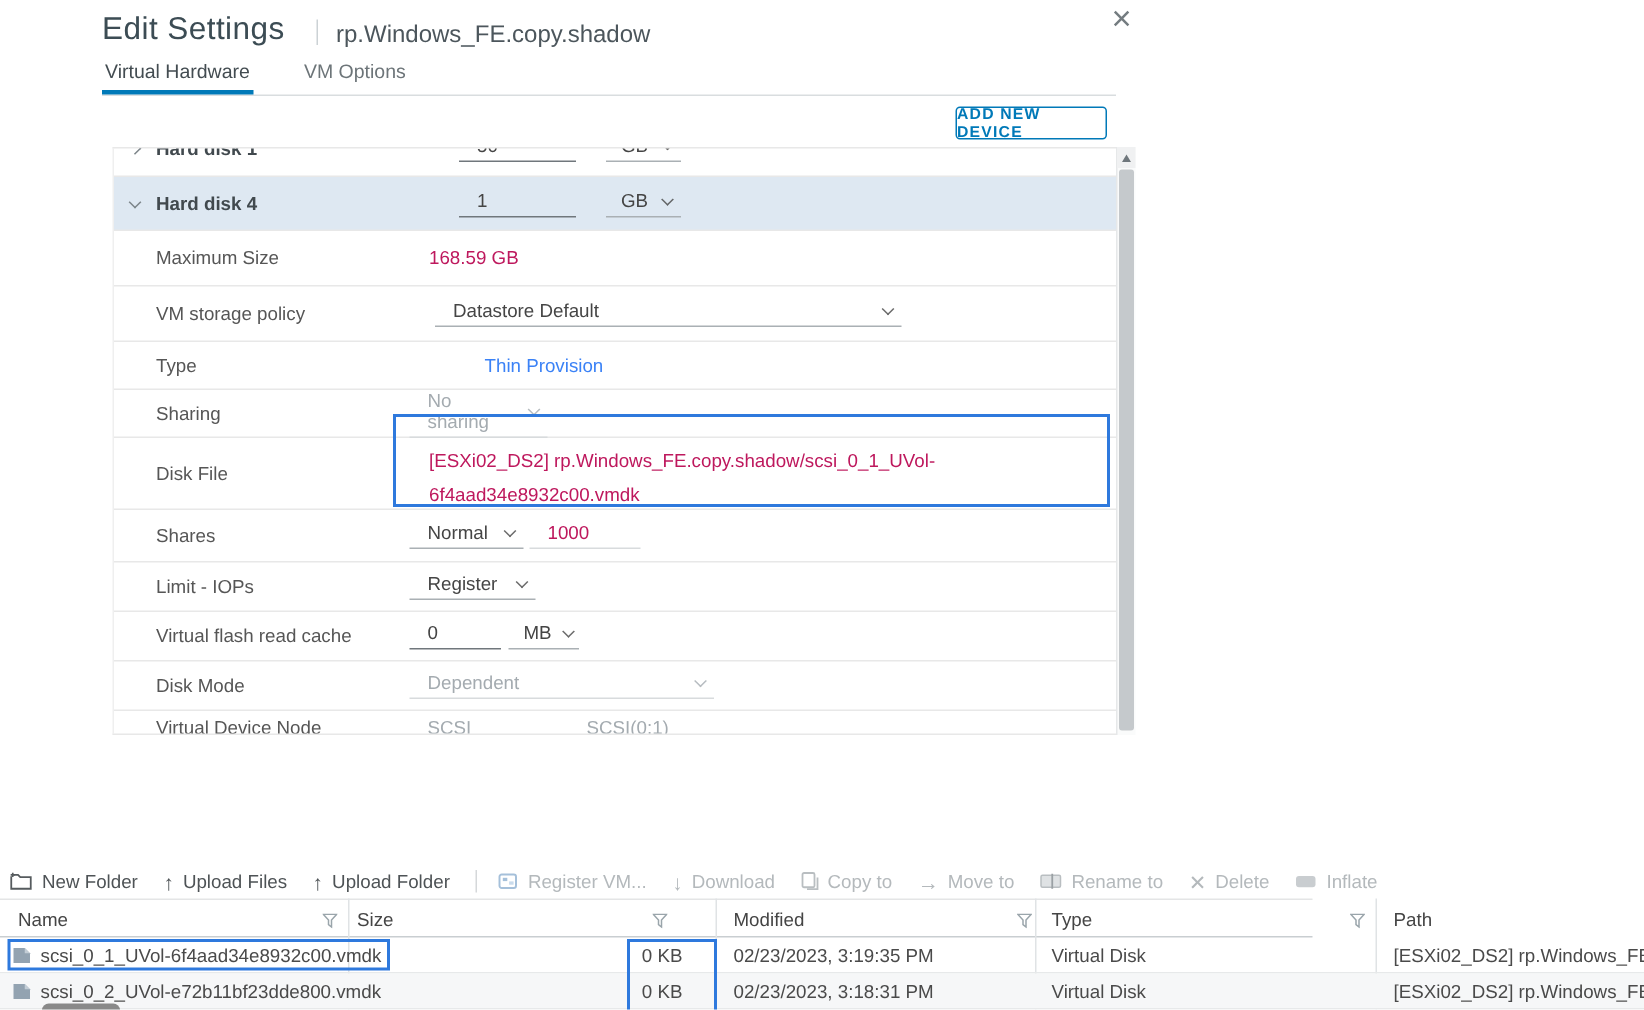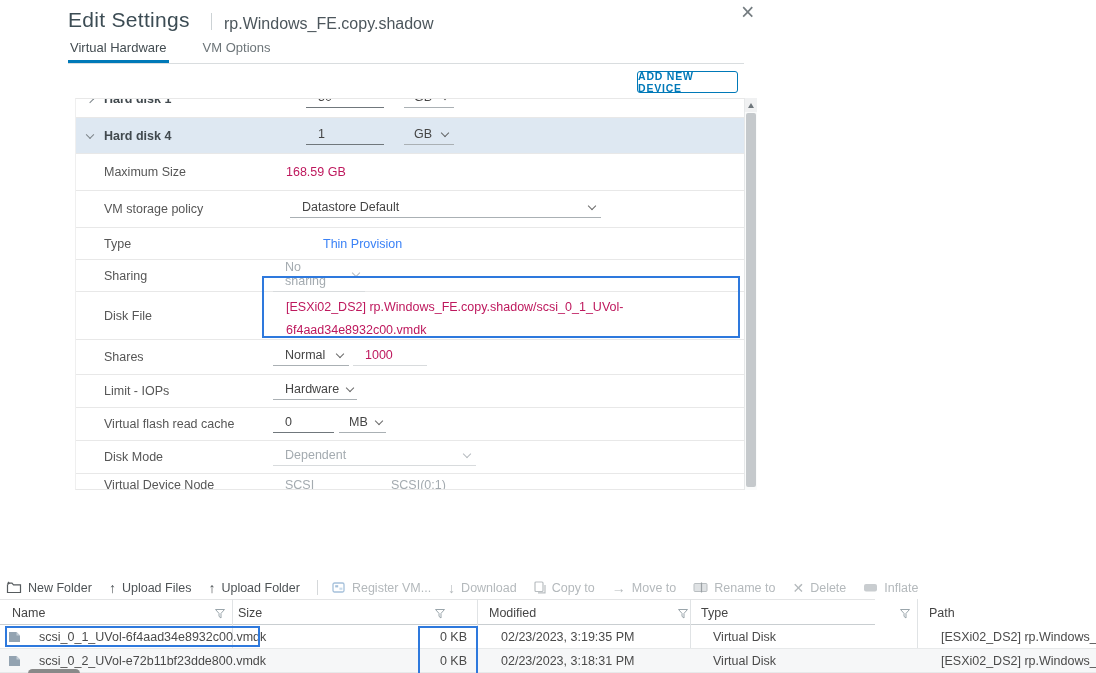--- a/index.html
+++ b/index.html
@@ -76,21 +76,21 @@
   .tb-sep { height:15px; border-left:1px solid #d5d8da; margin-right:14px; }
 
   .thead { left:0; top:599px; width:875px; height:26px; border-top:1px solid #e4e5e6; border-bottom:1px solid #c9ced1;
            font-size:12.5px; color:#454545; background:#fff; }
   .hcell { position:absolute; top:6px; cursor:pointer; }
   .funnel { position:absolute; top:8px; cursor:pointer; }
   .colsep { position:absolute; top:599px; width:1px; height:74px; background:#e0e3e5; }
 
   .trow { left:0; width:1096px; height:24px; border-bottom:1px solid #e7e9ea; font-size:12.5px; color:#4a4a4a; cursor:pointer; }
   .trow.alt { background:#f6f7f8; }
-  .tcell { position:absolute; top:5px; white-space:nowrap;margin-left:12px; }
+  .tcell { position:absolute; top:5px; white-space:nowrap; }
   .tcell.size { left:330px; width:125px; text-align:right; }
   .path-cell { overflow:hidden; width:167px; }
   .file-ic { position:absolute; left:8px; top:6px; }
 
   .blob { left:28px; top:669px; width:52px; height:9px; border-radius:4.5px; background:#898989; }
 </style>
 </head>
 <body>
 
 <div class="canvas">
@@ -170,21 +170,21 @@
       <div class="ctl sel" style="left:197px; width:76px;">
         <span>Normal</span>
         <span class="chev"></span>
       </div>
       <div class="ctl inp dim" style="left:277px; width:74px;">1000</div>
     </div>
 
     <div class="grow r-lim">
       <div class="glabel">Limit - IOPs</div>
       <div class="ctl sel" style="left:197px; width:84px;">
-        <span>Hardware</span>
+        <span>Register</span>
         <span class="chev"></span>
       </div>
     </div>
 
     <div class="grow r-vfc">
       <div class="glabel">Virtual flash read cache</div>
       <div class="ctl inp" style="left:197px; width:61px;">0</div>
       <div class="ctl sel" style="left:263px; width:47px; padding-left:10px;">
         <span>MB</span>
         <span class="chev"></span>

